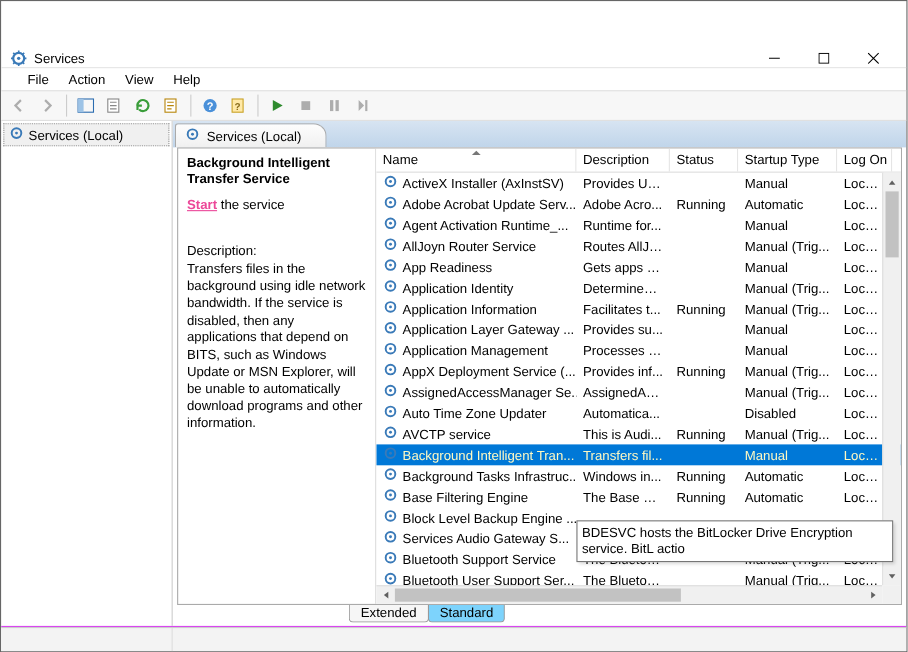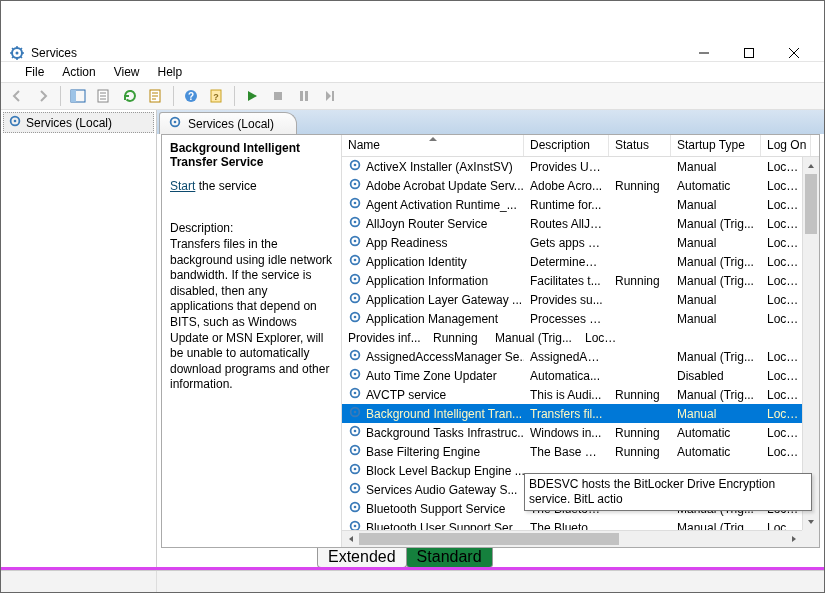--- a/index.html
+++ b/index.html
@@ -63,21 +63,21 @@
   .tb-btn.disabled { opacity: 0.45; }
   .tb-sep {
     width: 1px; height: 20px; background: #ccc; margin: 0 3px;
   }
   .tb-btn svg { width: 16px; height: 16px; }
   
   .main {
     flex: 1;
     display: flex;
     overflow: hidden;
-    border-bottom: 3px solid #d946ef;
+    border-bottom: 1px solid #d946ef;
   }
   .nav-pane {
     width: 156px;
     border-right: 1px solid #ccc;
     padding: 2px;
   }
   .nav-item {
     display: flex; align-items: center; gap: 4px;
     padding: 1px 4px;
     background: #f0f0f0;
@@ -115,21 +115,21 @@
     overflow: hidden;
     position: relative;
     background: #fff;
   }
   .detail-pane {
     width: 180px;
     padding: 6px 8px;
     border-right: 1px solid #ddd;
   }
   .detail-title { font-weight: bold; margin-bottom: 10px; }
-  .detail-link { color: #0c4a6e; text-decoration: underline; cursor: pointer; }
+  .detail-link { color: #ec4899; text-decoration: underline; cursor: pointer; font-weight: bold; }
   .detail-desc-head { margin-top: 28px; margin-bottom: 2px; }
   .detail-desc { line-height: 1.3; }
   
   .list-pane {
     flex: 1;
     display: flex;
     flex-direction: column;
     overflow: hidden;
     position: relative;
   }
@@ -220,32 +220,32 @@
   .hscroll .track { flex:1; position: relative; }
   .hscroll .thumb { position:absolute; top:2px; bottom:2px; left:0; width:260px; background:#c2c2c2;}
   .corner { position:absolute; right:0; bottom:0; width:17px; height:17px; background:#f0f0f0;}
   
   .bottom-tabs {
     height: 20px;
     display: flex;
     align-items: flex-start;
     padding-left: 160px;
     gap: 0;
-    font-size: 16px;
+    font-size: 12px;
     margin-top:-1px;
   }
   .b-tab {
     border: 1px solid #999;
     border-top: none;
     padding: 1px 10px;
     background: #f6f6f6;
     border-radius: 0 0 4px 4px;
     margin-right: -1px;
   }
-  .b-tab.active { background: #15803d; font-weight: normal; border-top:1px solid #fff; margin-top:-1px;}
+  .b-tab.active { background: #7dd3fc; font-weight: normal; border-top:1px solid #fff; margin-top:-1px;}
   
   .statusbar {
     height: 22px;
     border-top: 1px solid #ccc;
     background: #f3f3f3;
     display: flex;
   }
   .statusbar .pane { border-right: 1px solid #ddd; height: 100%; }
   .statusbar .pane:first-child { width:156px;}
   .statusbar .pane:last-child { flex:1; border-right:none;}
@@ -510,20 +510,27 @@
                     <circle cx="8" cy="8" r="1.5" fill="#3a7ab8"></circle>
                   </svg></span>
                 <span>Application Management</span>
               </div>
               <div class="cell c-desc">Processes in...</div>
               <div class="cell c-status"></div>
               <div class="cell c-startup">Manual</div>
               <div class="cell c-logon">Local Sy</div>
             </div>
             <div class="row">
+              <div class="cell c-name">
+                <span><svg class="gear-icon" viewBox="0 0 16 16">
+                    <circle cx="8" cy="8" r="5" fill="none" stroke="#3a7ab8" stroke-width="2"></circle>
+                    <circle cx="8" cy="8" r="1.5" fill="#3a7ab8"></circle>
+                  </svg></span>
+                <span>AppX Deployment Service (...</span>
+              </div>
               <div class="cell c-desc">Provides inf...</div>
               <div class="cell c-status">Running</div>
               <div class="cell c-startup">Manual (Trig...</div>
               <div class="cell c-logon">Local Sy</div>
             </div>
             <div class="row">
               <div class="cell c-name">
                 <span><svg class="gear-icon" viewBox="0 0 16 16">
                     <circle cx="8" cy="8" r="5" fill="none" stroke="#3a7ab8" stroke-width="2"></circle>
                     <circle cx="8" cy="8" r="1.5" fill="#3a7ab8"></circle>

